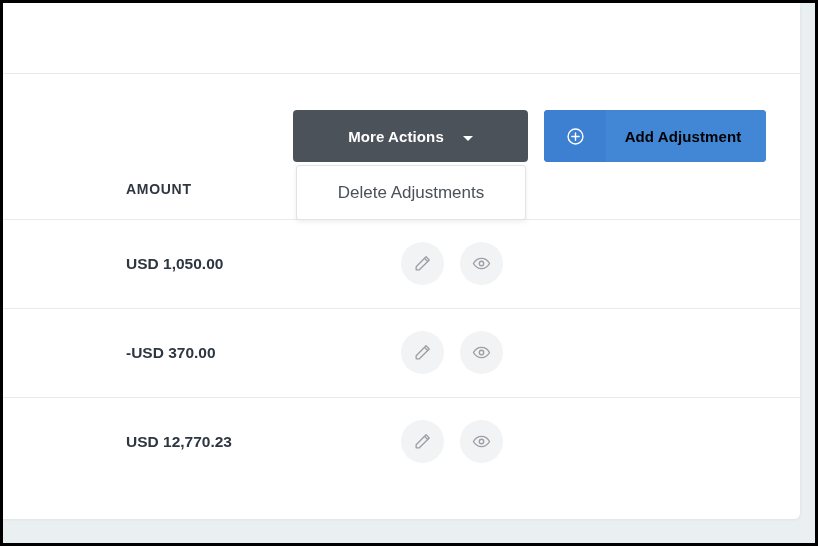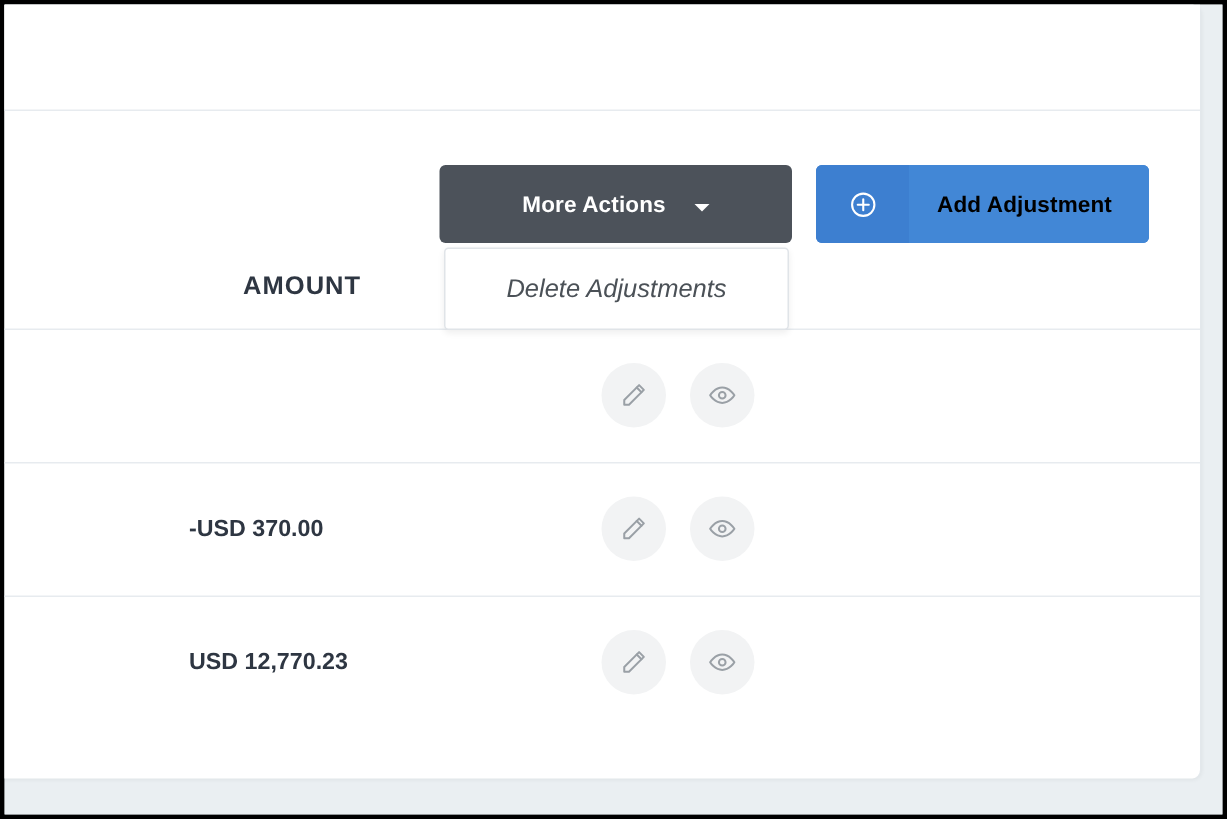--- a/index.html
+++ b/index.html
@@ -116,21 +116,20 @@
     top: 162px;
     width: 230px;
     height: 55px;
     background: #ffffff;
     border: 1px solid #e0e4e8;
     border-radius: 3px;
     box-shadow: 0 2px 5px rgba(0,0,0,0.07);
     display: flex;
     align-items: center;
     justify-content: center;
-    font-style: italic;
   }
 
   #dropdown-item-delete {
     font-family: "Liberation Sans", sans-serif;
     font-size: 17px;
     color: #4b5157;
     cursor: pointer;
     white-space: nowrap;
   }
 
@@ -174,25 +173,24 @@
     justify-content: center;
     padding-right: 6px;
   }
 
   
   #table-head-amount {
     position: absolute;
     left: 135px;
     top: 178px;
     font-family: "Liberation Sans", sans-serif;
-    font-size: 17px;
+    font-size: 14px;
     font-weight: bold;
     letter-spacing: 0.7px;
     color: #2e3642;
-    margin-left: 36px;
   }
 
   .table-row {
     position: absolute;
     left: 0;
     width: 810px;
     height: 89px;
   }
 
   #row-0 { top: 216px; }
@@ -249,20 +247,21 @@
     <div id="card-header"></div>
 
     <div class="hrule" id="rule-top"></div>
     <div class="hrule" id="rule-head"></div>
     <div class="hrule" id="rule-row1"></div>
     <div class="hrule" id="rule-row2"></div>
 
     <div id="table-head-amount">AMOUNT</div>
 
     <div class="table-row" id="row-0">
+      <div class="cell-amount">USD 1,050.00</div>
       <div class="cell-actions">
         <button class="icon-btn">
           <span>
             <svg width="19" height="19" viewBox="0 0 24 24" fill="none" stroke="#9aa0a6" stroke-width="1.7" stroke-linecap="round" stroke-linejoin="round">
               <path d="M16.5 3.5l4 4L8 20H4v-4z"></path>
               <path d="M14.5 5.5l4 4"></path>
             </svg>
           </span>
         </button>
         <button class="icon-btn">

